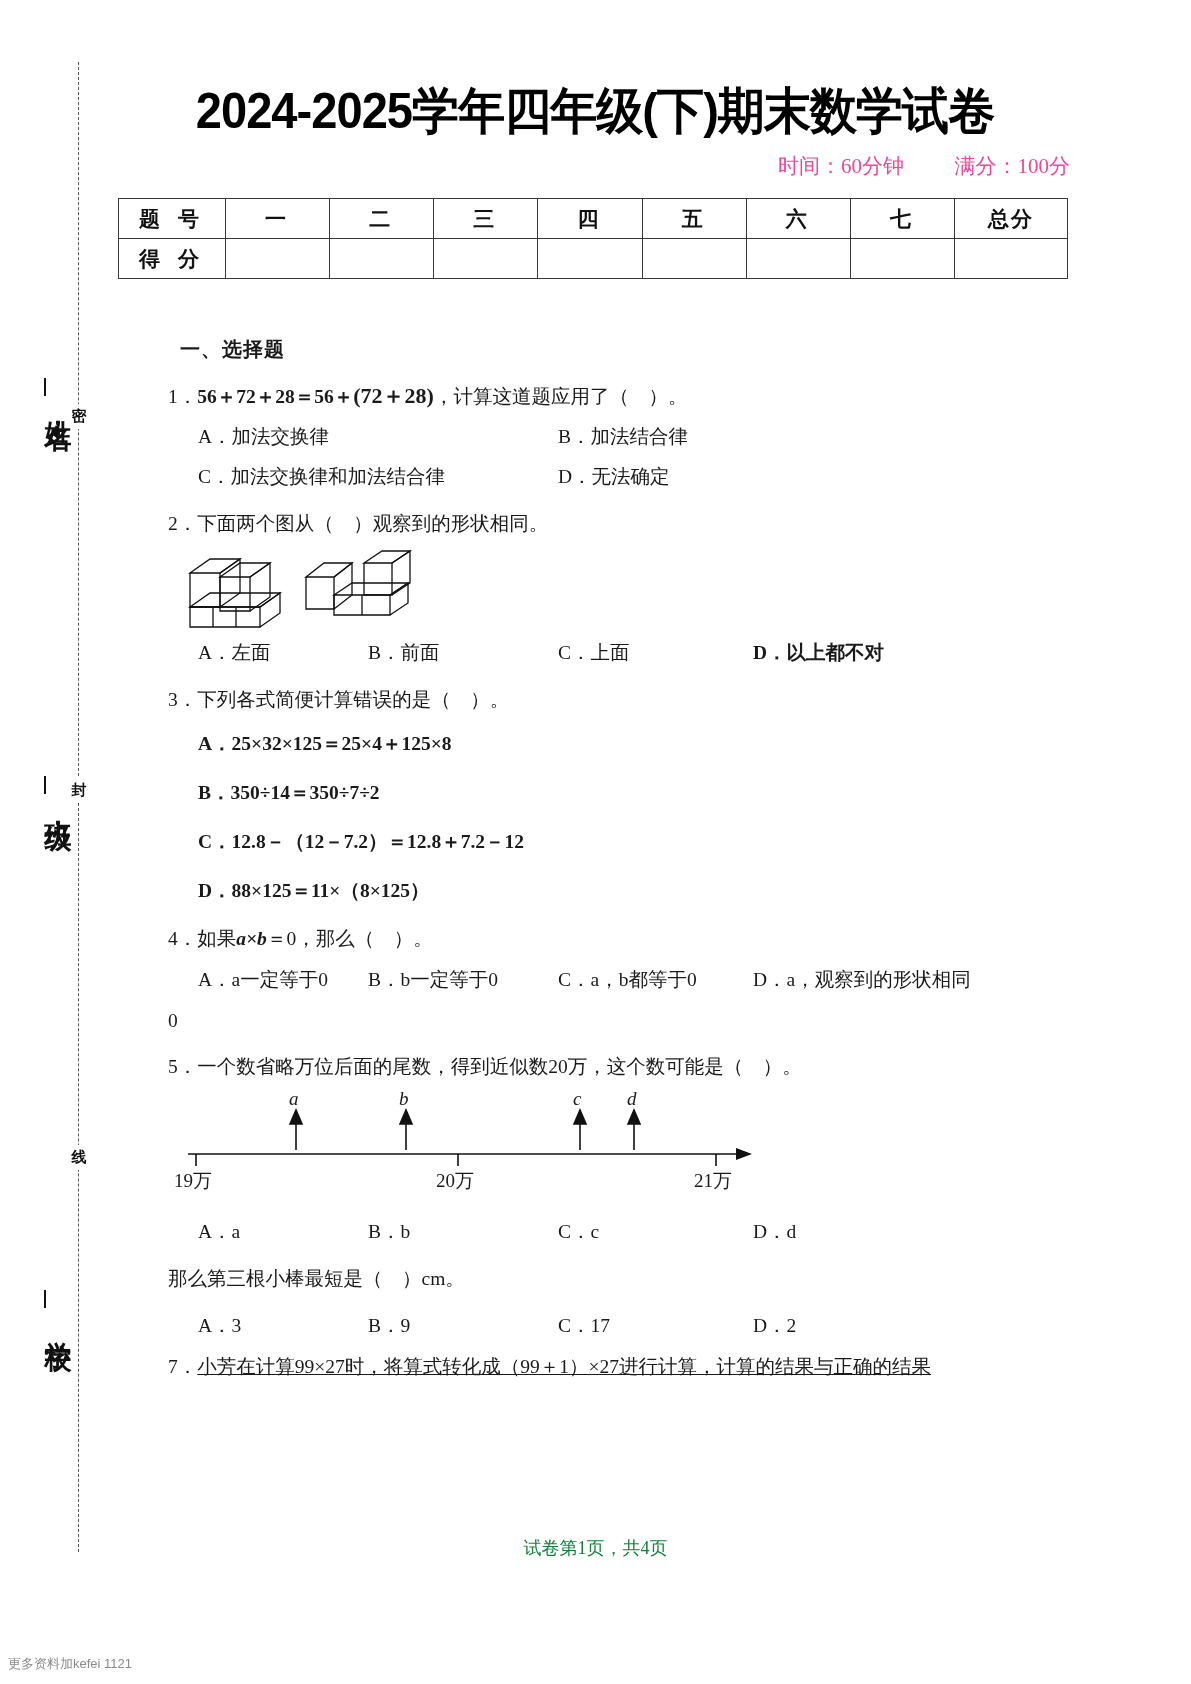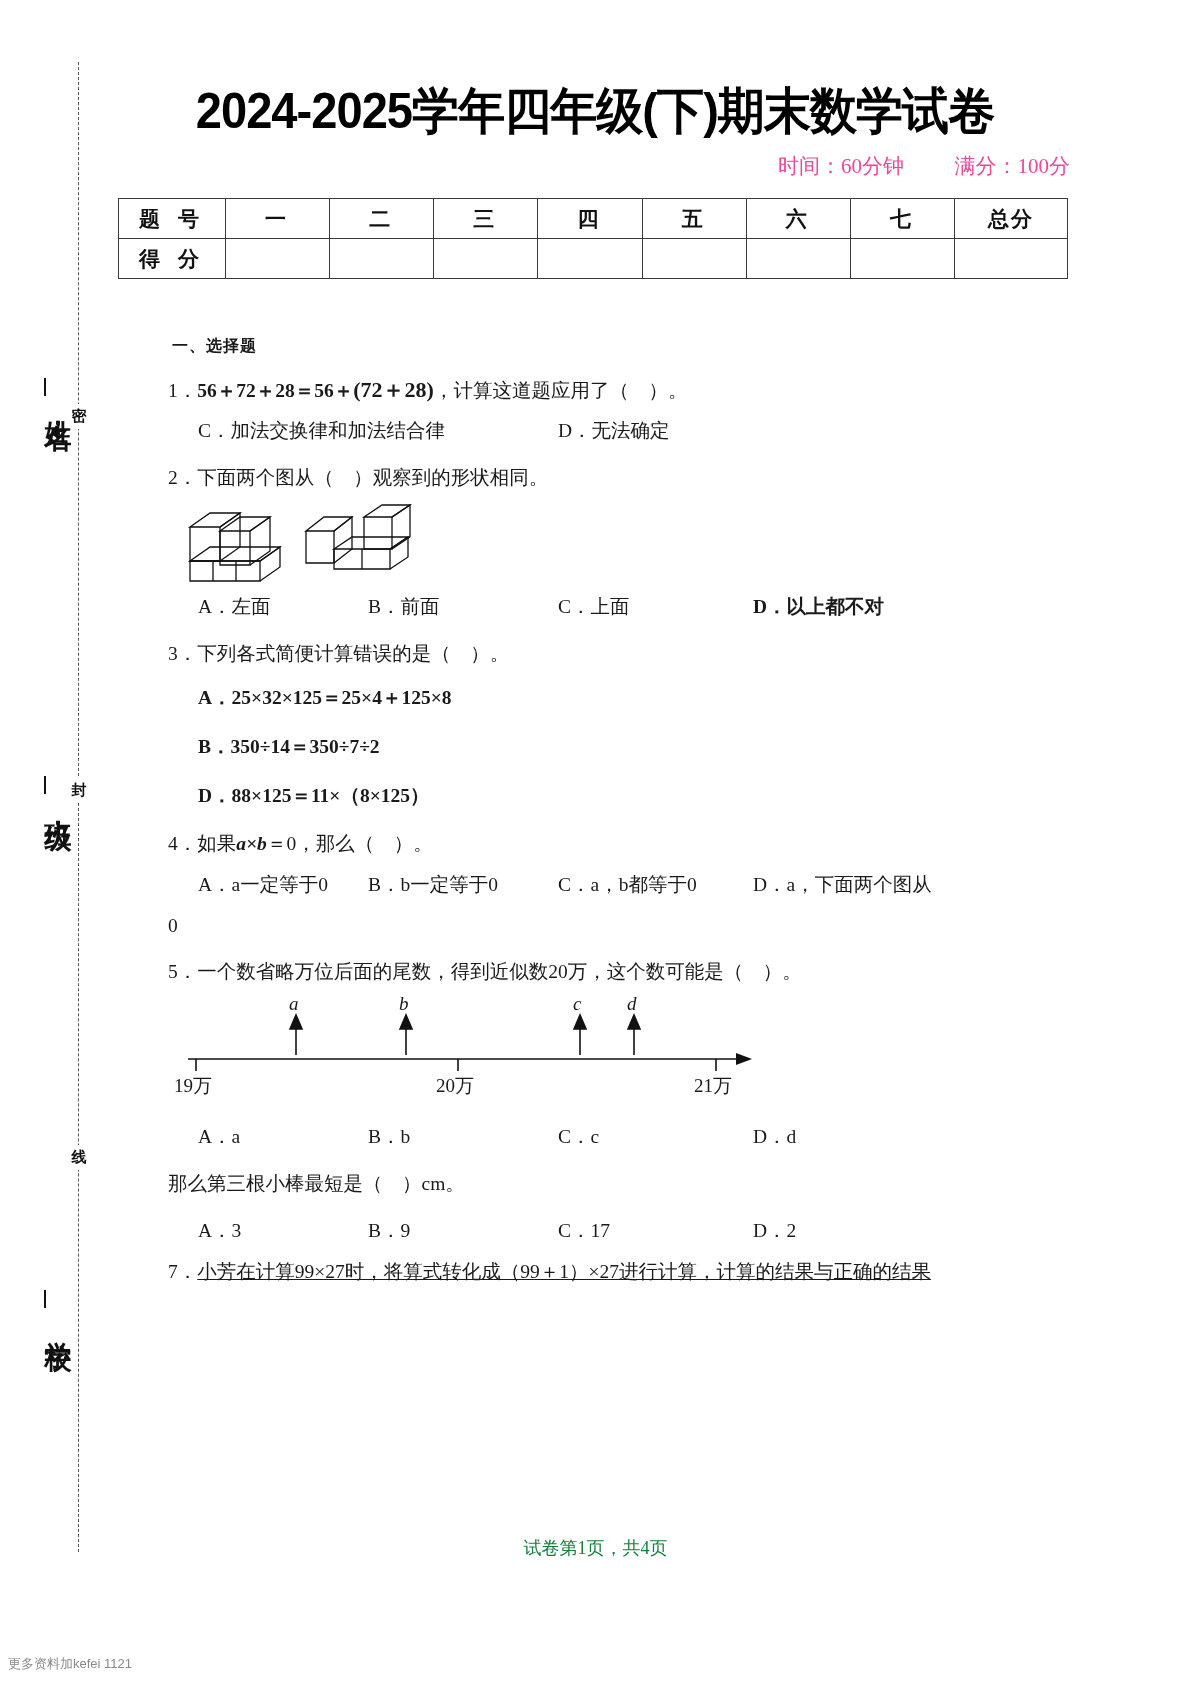--- a/index.html
+++ b/index.html
@@ -106,24 +106,24 @@
   #score-table td.head-label { width: 104px; letter-spacing: 6px; }
   #score-table td.total { width: 110px; letter-spacing: 2px; }
 
   
   #content {
     position: absolute;
     left: 168px; top: 336px;
     width: 830px;
   }
   .section-heading {
-    font-size: 16px;
-    font-weight: bold;
-    font-family: "Liberation Sans", "DejaVu Sans", sans-serif;
-    margin: 0 0 16px 4px;
+    font-size: 20px;
+    font-weight: bold;
+    font-family: "Liberation Sans", "DejaVu Sans", sans-serif;
+    margin: 0 0 16px 12px;
     letter-spacing: 1px;
   }
   .qline {
     font-size: 19.5px;
     line-height: 1.55;
     margin: 0 0 7px 0;
     position: relative;
   }
   .qstem { margin-bottom: 10px; }
   .opts {
@@ -233,20 +233,24 @@
 </tbody>
   </table>
 
 <div id="content">
 
   <div class="section-heading">一、选择题</div>
 
   <div class="qline qstem">
     <span class="num-idx">1．</span><span class="mathish">56＋72＋28＝56＋</span><span class="mathish" style="font-size:22px;">(72＋28)</span><span>，计算这道题应用了（　）。</span>
   </div>
+  <div class="opts">
+    <span class="opt" style="left:30px;">A．加法交换律</span>
+    <span class="opt" style="left:390px;">B．加法结合律</span>
+  </div>
   <div class="opts" style="margin-bottom:14px;">
     <span class="opt" style="left:30px;">C．加法交换律和加法结合律</span>
     <span class="opt" style="left:390px;">D．无法确定</span>
   </div>
 
   <div class="qline qstem">
     <span class="num-idx">2．</span><span>下面两个图从（　）观察到的形状相同。</span>
   </div>
 
   <div id="cube-figures">
@@ -293,30 +297,31 @@
     <span class="opt" style="left:200px;">B．前面</span>
     <span class="opt" style="left:390px;">C．上面</span>
     <span class="opt" style="left:585px;font-weight:bold;">D．以上都不对</span>
   </div>
 
   <div class="qline qstem">
     <span class="num-idx">3．</span><span>下列各式简便计算错误的是（　）。</span>
   </div>
   <div class="sub-opt mathish" style="margin-top:14px;">A．25×32×125＝25×4＋125×8</div>
   <div class="sub-opt mathish" style="margin-top:22px;">B．350÷14＝350÷7÷2</div>
+  <div class="sub-opt mathish" style="margin-top:22px;">C．12.8－（12－7.2）＝12.8＋7.2－12</div>
   <div class="sub-opt mathish" style="margin-top:22px; margin-bottom:20px;">D．88×125＝11×（8×125）</div>
 
   <div class="qline qstem">
     <span class="num-idx">4．</span><span>如果</span><span class="ital mathish">a×b</span><span>＝0，那么（　）。</span>
   </div>
   <div class="opts" style="margin-top:12px;">
     <span class="opt" style="left:30px;">A．a一定等于0</span>
     <span class="opt" style="left:200px;">B．b一定等于0</span>
     <span class="opt" style="left:390px;">C．a，b都等于0</span>
-    <span class="opt" style="left:585px;">D．a，下面两个图从</span>
+    <span class="opt" style="left:585px;">D．a，观察到的形状相同</span>
   </div>
   <div class="qline" style="margin-bottom:16px;">0</div>
 
   <div class="qline qstem">
     <span class="num-idx">5．</span><span>一个数省略万位后面的尾数，得到近似数20万，这个数可能是（　）。</span>
   </div>
 
   <div id="numberline-figure">
     <svg width="600" height="108" viewBox="0 0 600 108">
 

